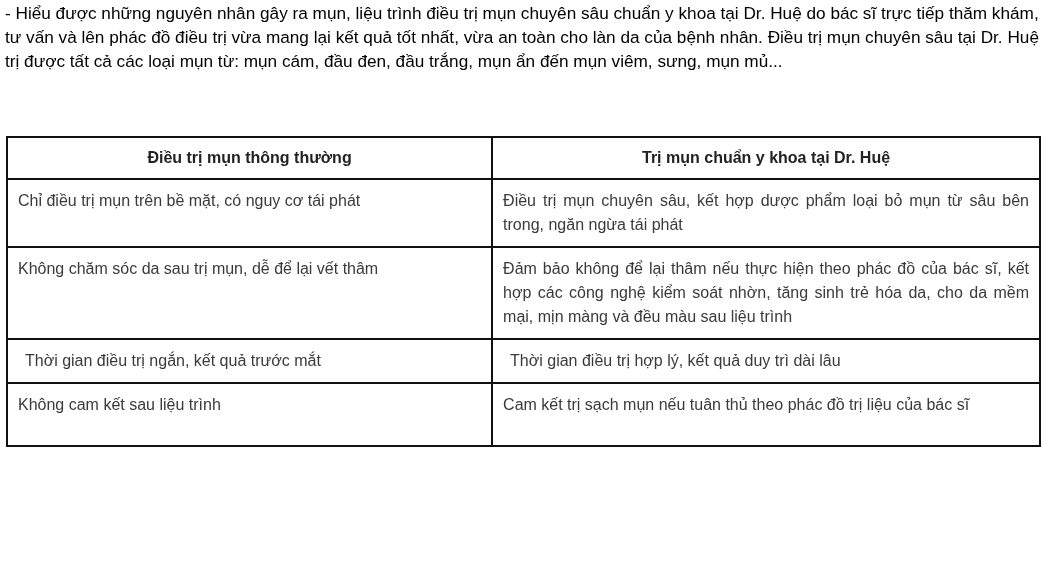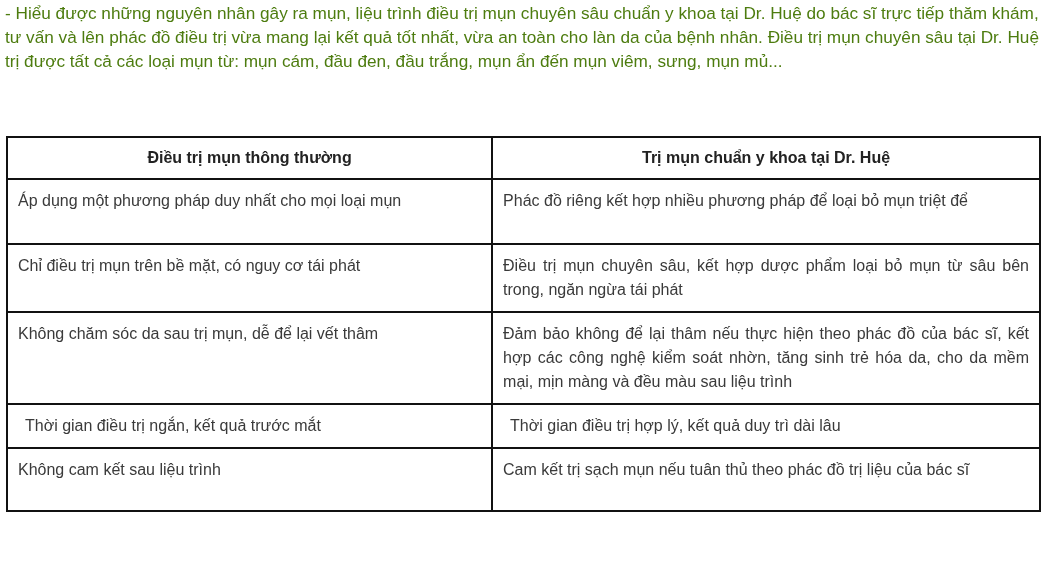--- a/index.html
+++ b/index.html
@@ -3,21 +3,21 @@
 <meta charset="utf-8">
 <style>
   html, body { margin: 0; padding: 0; background: #ffffff; }
   body {
     width: 1042px; height: 577px; overflow: hidden; position: relative;
     font-family: "Liberation Sans", "DejaVu Sans", sans-serif;
     color: #333333;
   }
   .intro {
     position: absolute; left: 5px; top: 1px; width: 1036px;
-    font-size: 17.2px; line-height: 24px; color: #4d7c0f;
+    font-size: 17.2px; line-height: 24px; color: #000000;
     margin: 0;
   }
   table.compare {
     position: absolute; left: 6px; top: 136px;
     width: 1035px;
     border-collapse: collapse;
     font-size: 16px;
     color: #3a3a3a;
   }
   table.compare th, table.compare td {
@@ -50,24 +50,20 @@
       <col class="c1">
       <col class="c2">
     </colgroup>
   <thead>
     <tr>
       <th>Điều trị mụn thông thường</th>
       <th>Trị mụn chuẩn y khoa tại Dr. Huệ</th>
     </tr>
   </thead>
   <tbody>
-    <tr class="r2">
-      <td>Áp dụng một phương pháp duy nhất cho mọi loại mụn</td>
-      <td class="right">Phác đồ riêng kết hợp nhiều phương pháp để loại bỏ mụn triệt để</td>
-    </tr>
     <tr class="r3">
       <td>Chỉ điều trị mụn trên bề mặt, có nguy cơ tái phát</td>
       <td class="right">Điều trị mụn chuyên sâu, kết hợp dược phẩm loại bỏ mụn từ sâu bên trong, ngăn ngừa tái phát</td>
     </tr>
     <tr class="r4">
       <td>Không chăm sóc da sau trị mụn, dễ để lại vết thâm</td>
       <td class="right">Đảm bảo không để lại thâm nếu thực hiện theo phác đồ của bác sĩ, kết hợp các công nghệ kiểm soát nhờn, tăng sinh trẻ hóa da, cho da mềm mại, mịn màng và đều màu sau liệu trình</td>
     </tr>
     <tr class="r5">
       <td>Thời gian điều trị ngắn, kết quả trước mắt</td>

